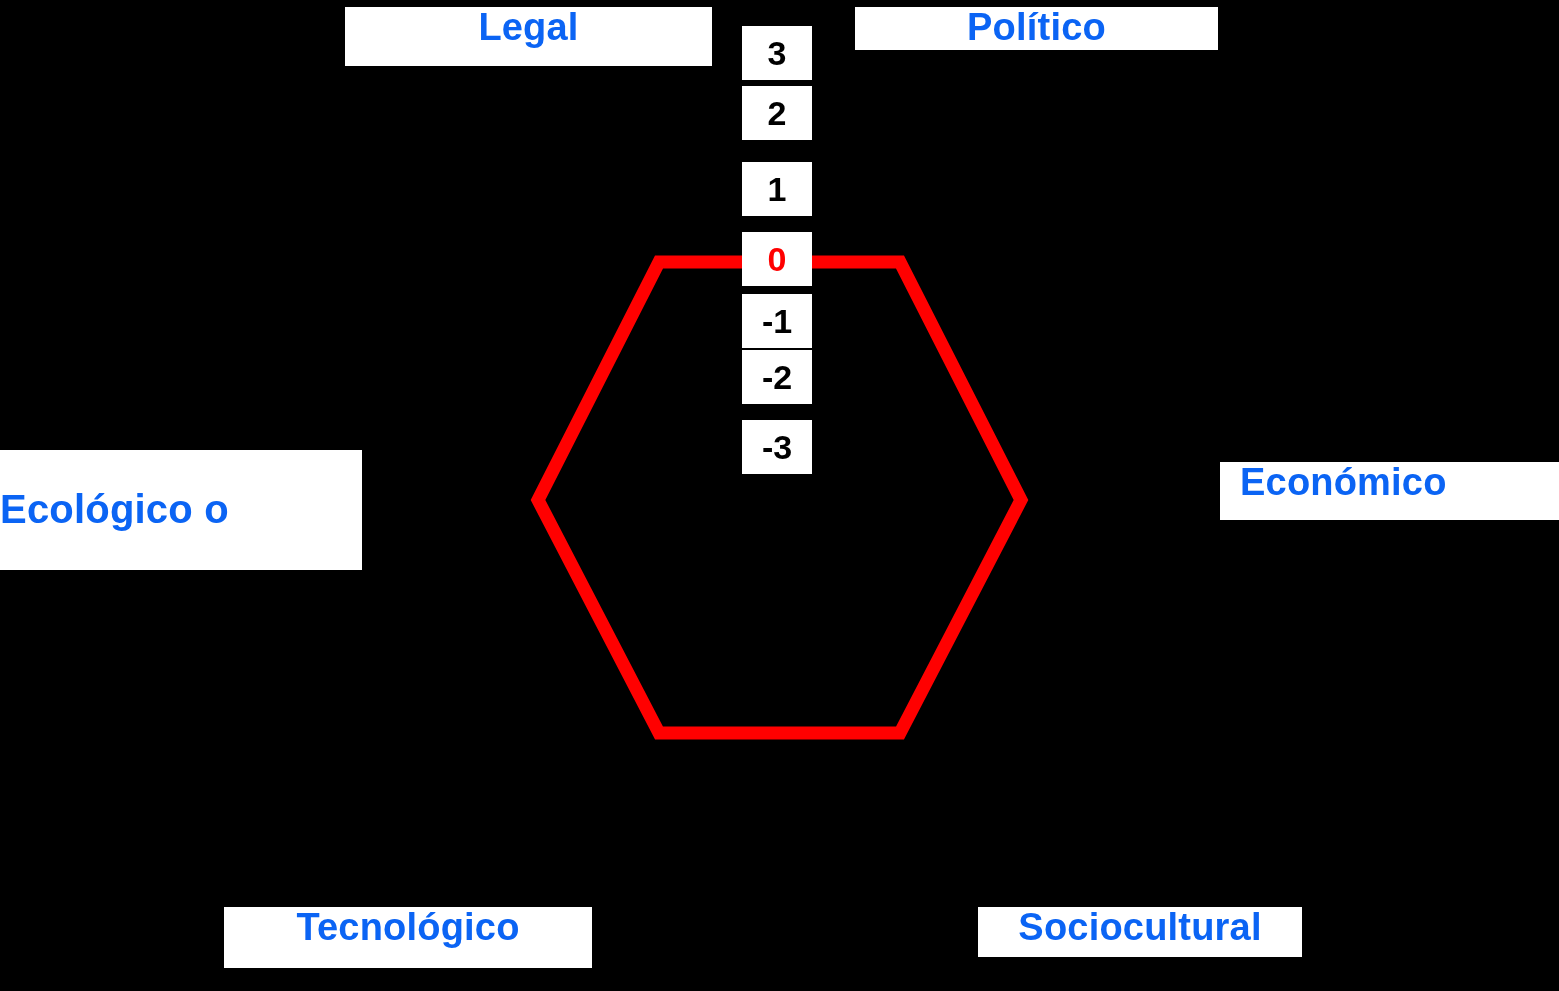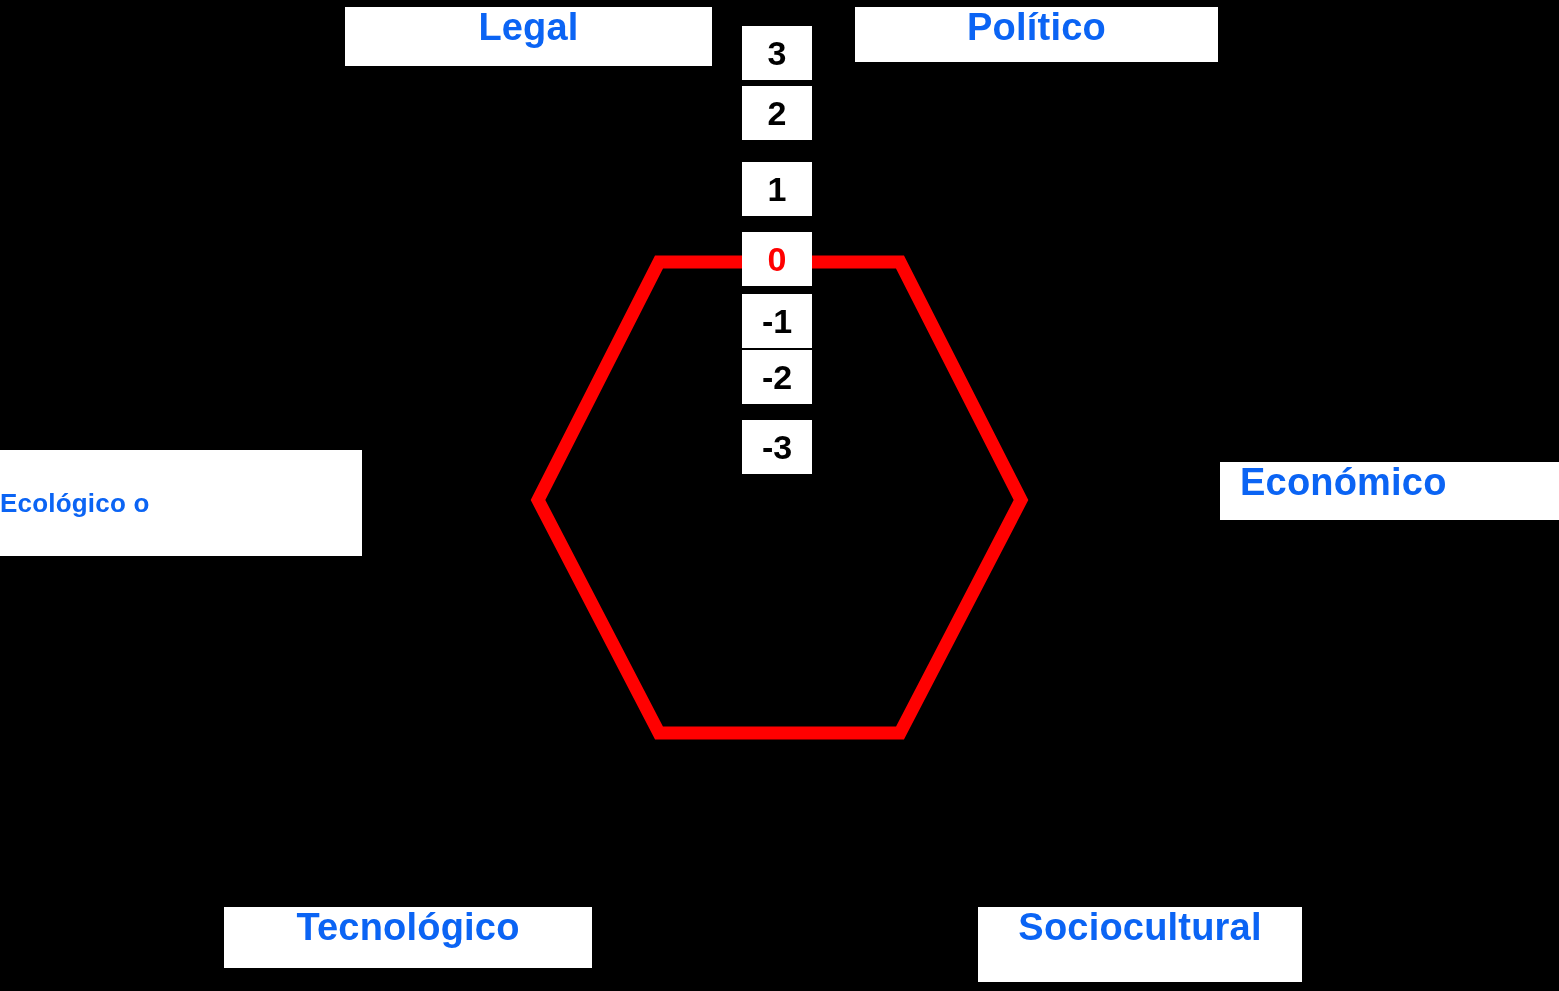--- a/index.html
+++ b/index.html
@@ -29,42 +29,42 @@
     line-height: 1.08;
     white-space: pre-line;
     letter-spacing: 0.2px;
   }
 
   #cat-legal {
     left: 345px; top: 7px; width: 367px; height: 59px;
     font-size: 38px;
   }
   #cat-politico {
-    left: 855px; top: 7px; width: 363px; height: 55px;
+    left: 855px; top: 7px; width: 363px; height: 43px;
     font-size: 38px;
   }
   #cat-economico {
     left: 1196px; top: 462px; width: 363px; height: 58px;
     font-size: 38px;
     justify-content: flex-start;
     padding-left: 20px;
     box-sizing: border-box;
     margin-left: 24px;
   }
   #cat-sociocultural {
-    left: 978px; top: 907px; width: 324px; height: 75px;
+    left: 978px; top: 907px; width: 324px; height: 50px;
     font-size: 38px;
   }
   #cat-tecnologico {
     left: 224px; top: 907px; width: 368px; height: 61px;
     font-size: 38px;
   }
   #cat-ecologico {
-    left: 0px; top: 450px; width: 362px; height: 106px;
-    font-size: 26px;
+    left: 0px; top: 450px; width: 362px; height: 120px;
+    font-size: 40px;
     flex-direction: column;
     justify-content: center;
   }
   #cat-ecologico .ln { display: block; }
 
   
   .tick {
     position: absolute;
     background: #FFFFFF;
     color: #000000;

